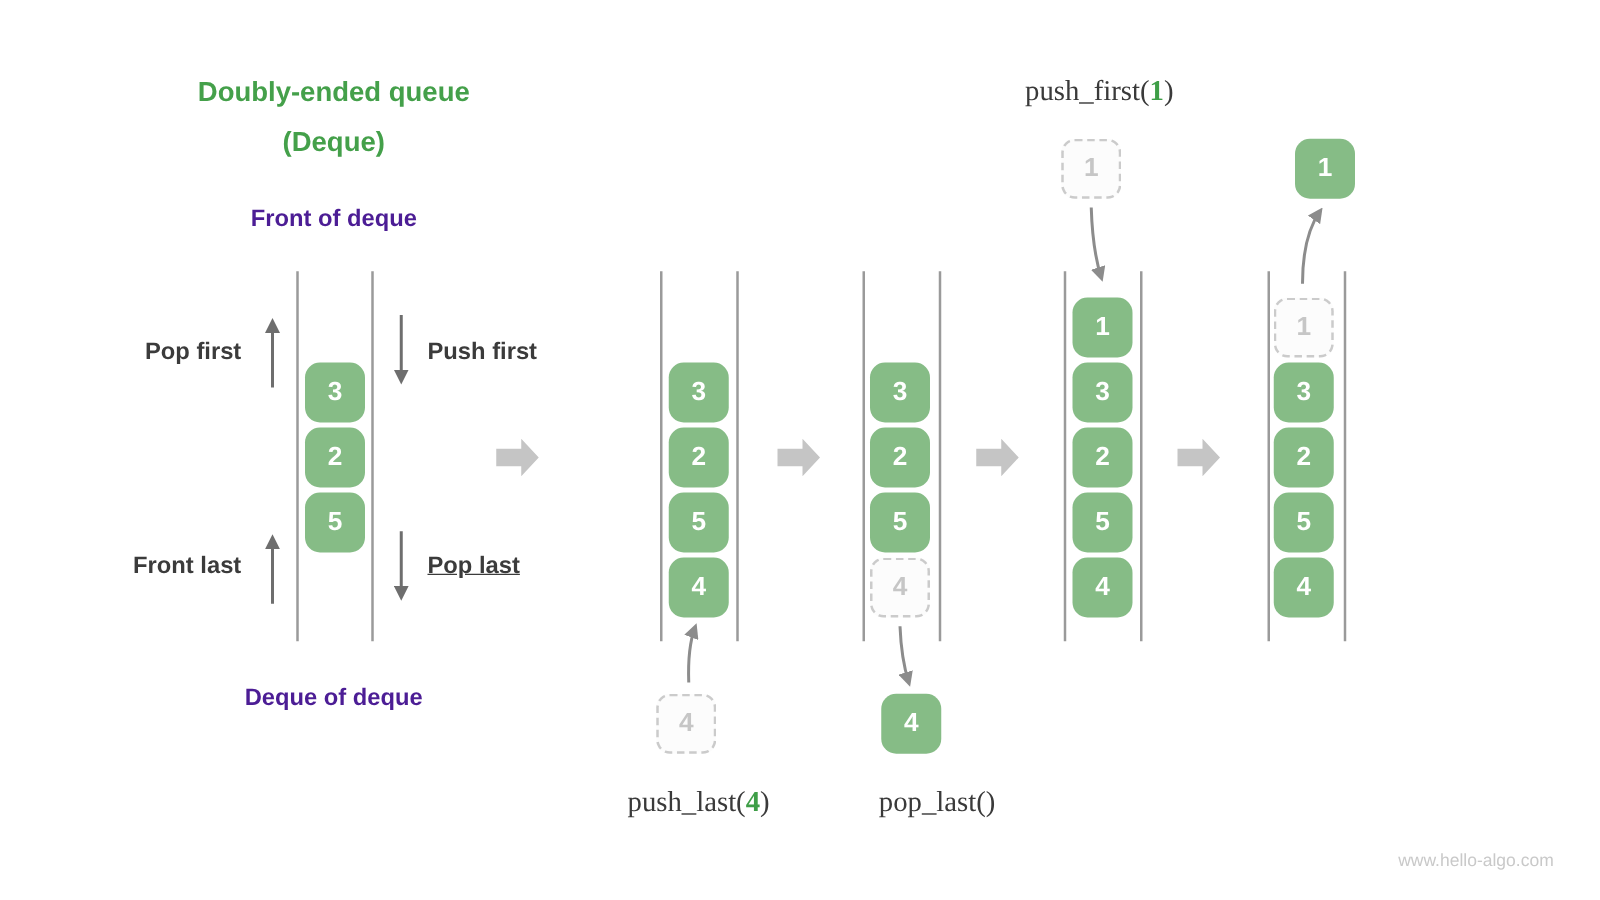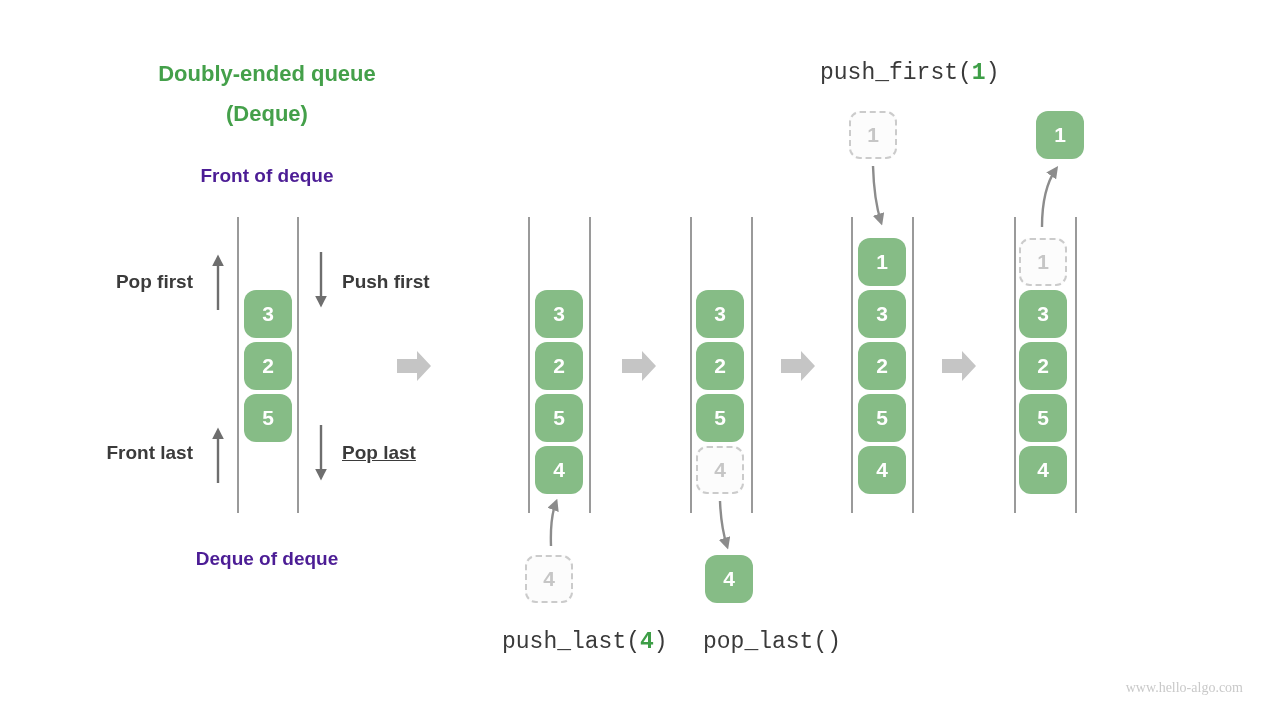--- a/index.html
+++ b/index.html
@@ -14,26 +14,26 @@
 
   .oplabel{position:absolute;font-weight:bold;font-size:19px;color:#3b3b3b;white-space:nowrap;}
 
   .vline{position:absolute;width:2px;top:217px;height:296px;background:#9a9a9a;}
 
   .box{position:absolute;width:48px;height:48px;border-radius:12px;background:#86bc86;
        color:#ffffff;font-size:21px;font-weight:bold;text-align:center;line-height:48px;}
   .ghost{background:#fcfcfc;border:2px dashed #cbcbcb;color:#c6c6c6;
          line-height:44px;box-sizing:border-box;border-radius:11px;}
 
-  .code{position:absolute;font-family:Liberation Mono, monospace;
+  .code{position:absolute;font-family:Liberation Serif, serif;
         font-size:23px;color:#3a3a3a;white-space:pre;}
   .code .arg{color:#3e9e47;font-weight:bold;}
 
   .watermark{position:absolute;right:37px;bottom:24px;
-             font-family:Liberation Serif, serif;
+             font-family:Liberation Sans, sans-serif;
              font-size:14px;color:#c9c9c9;}
 
   svg.arr,svg.blk{position:absolute;overflow:visible;}
 </style>
 </head>
 <body>
 
 <div id="stage">
 
   

